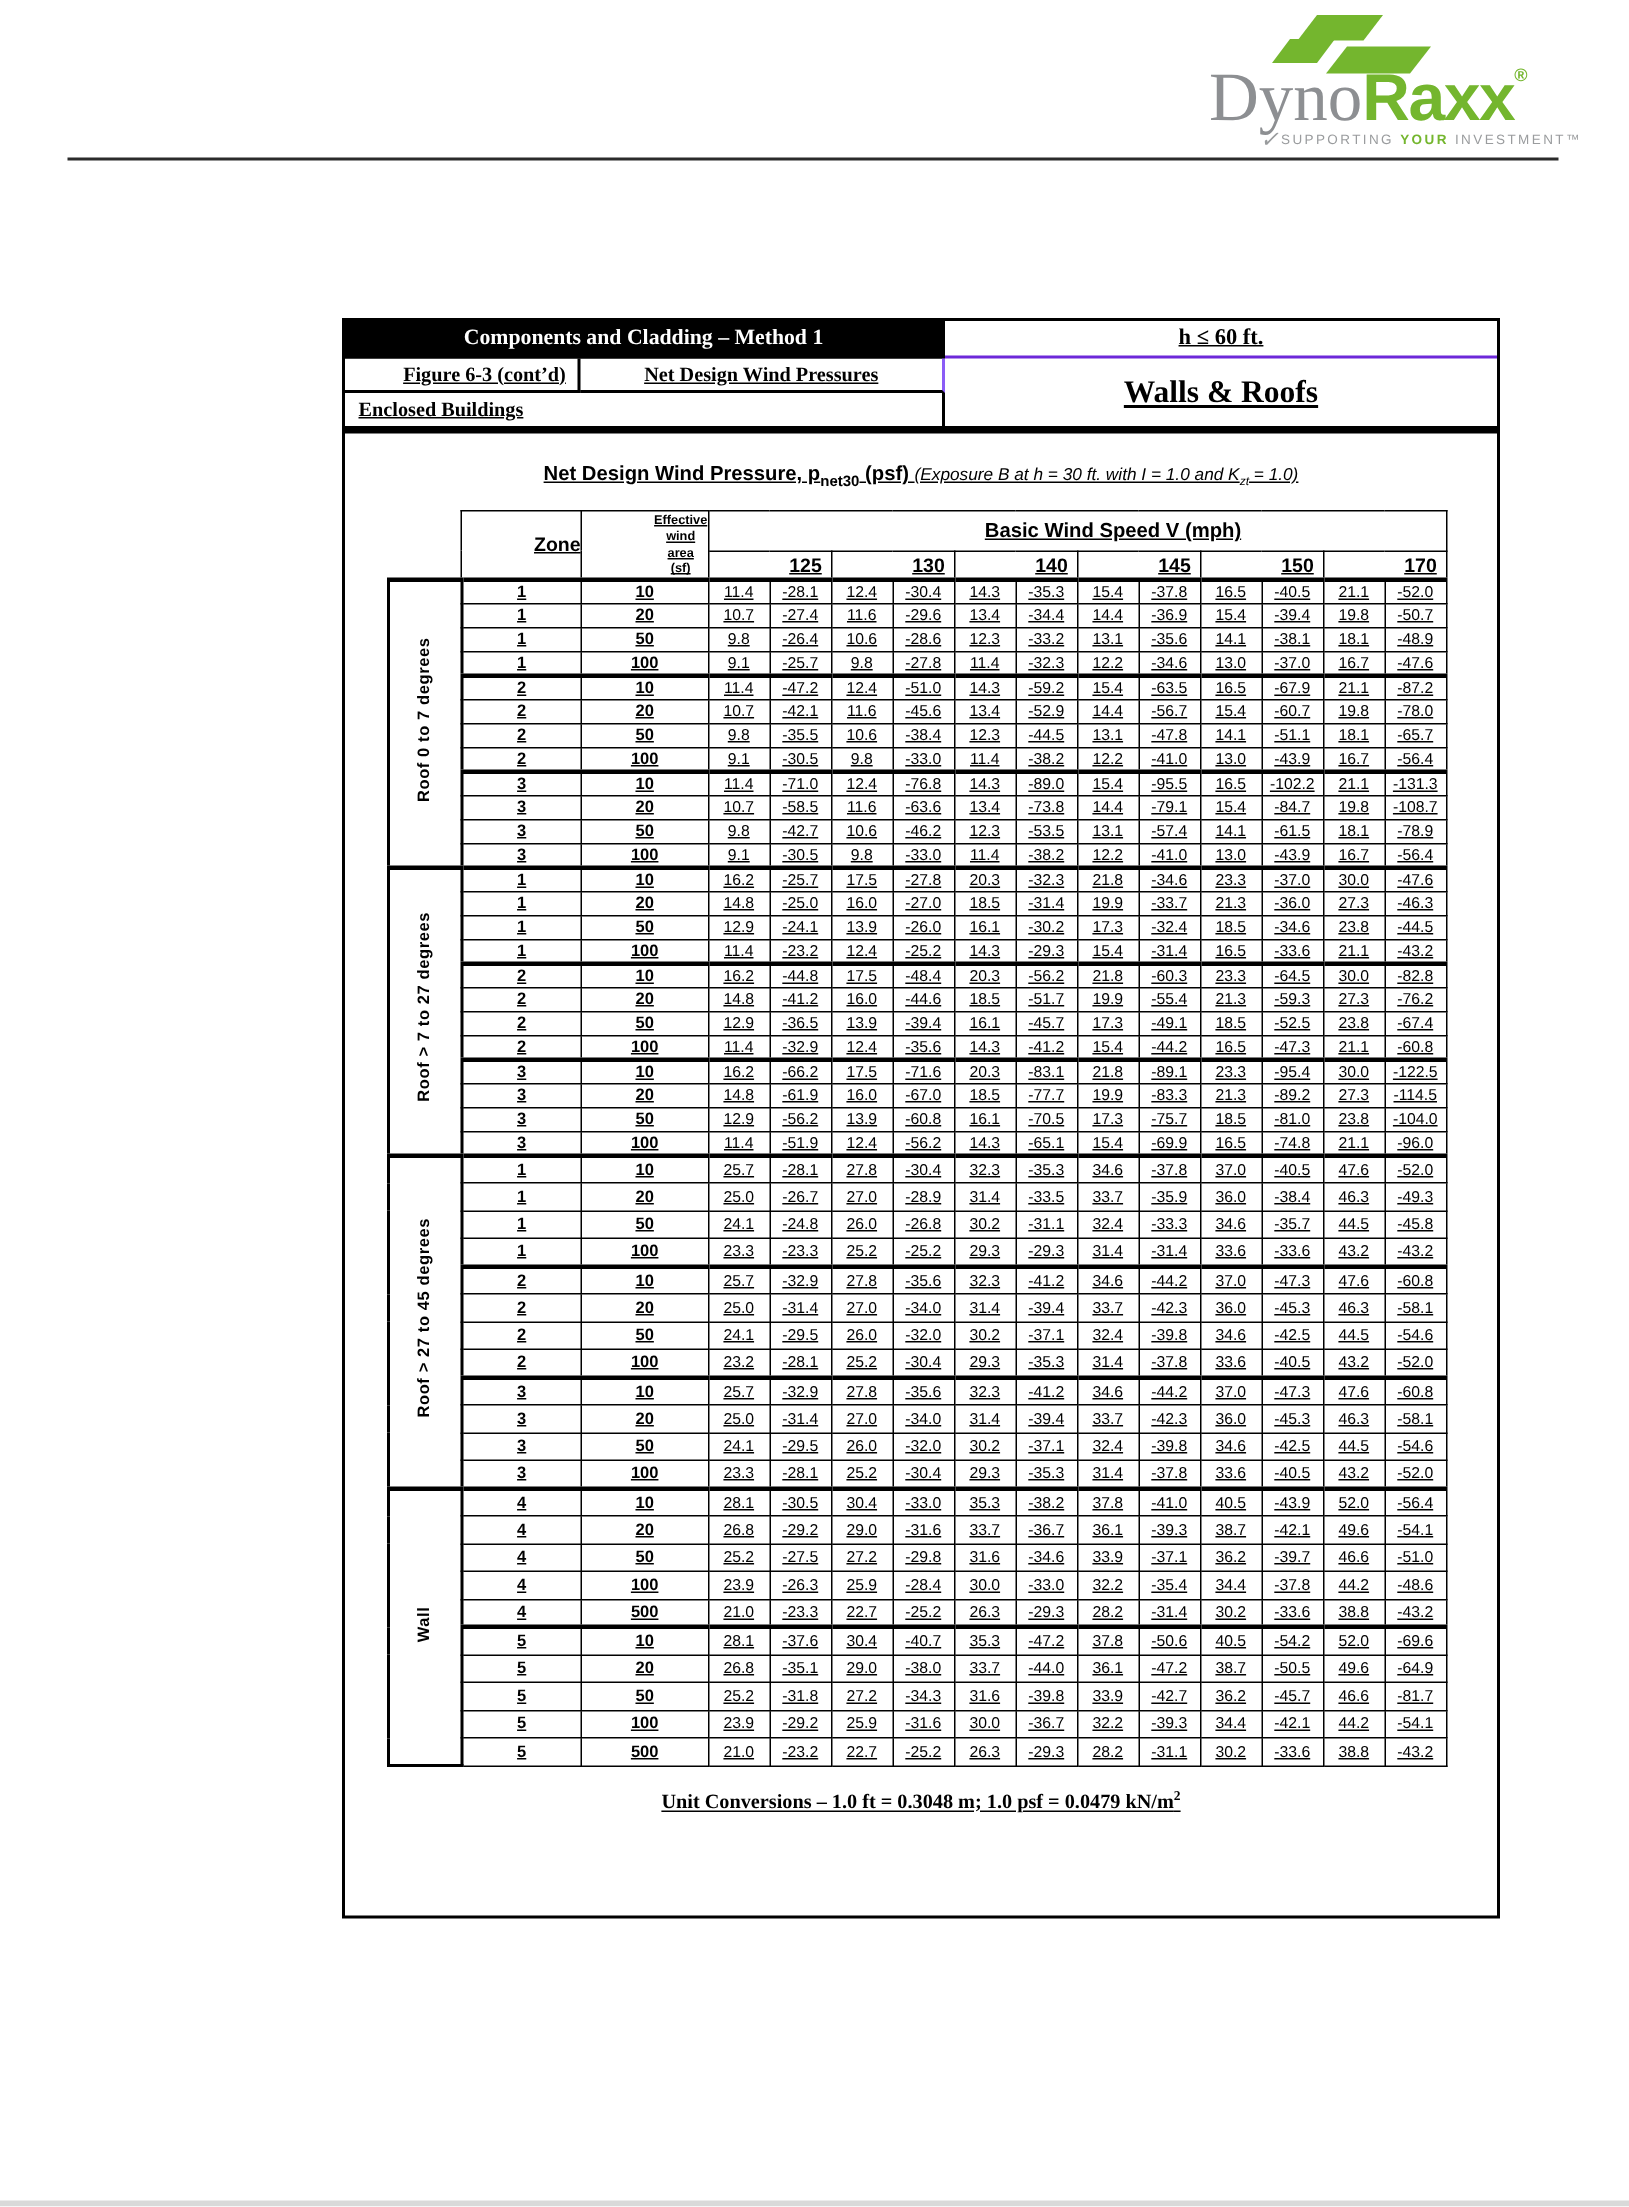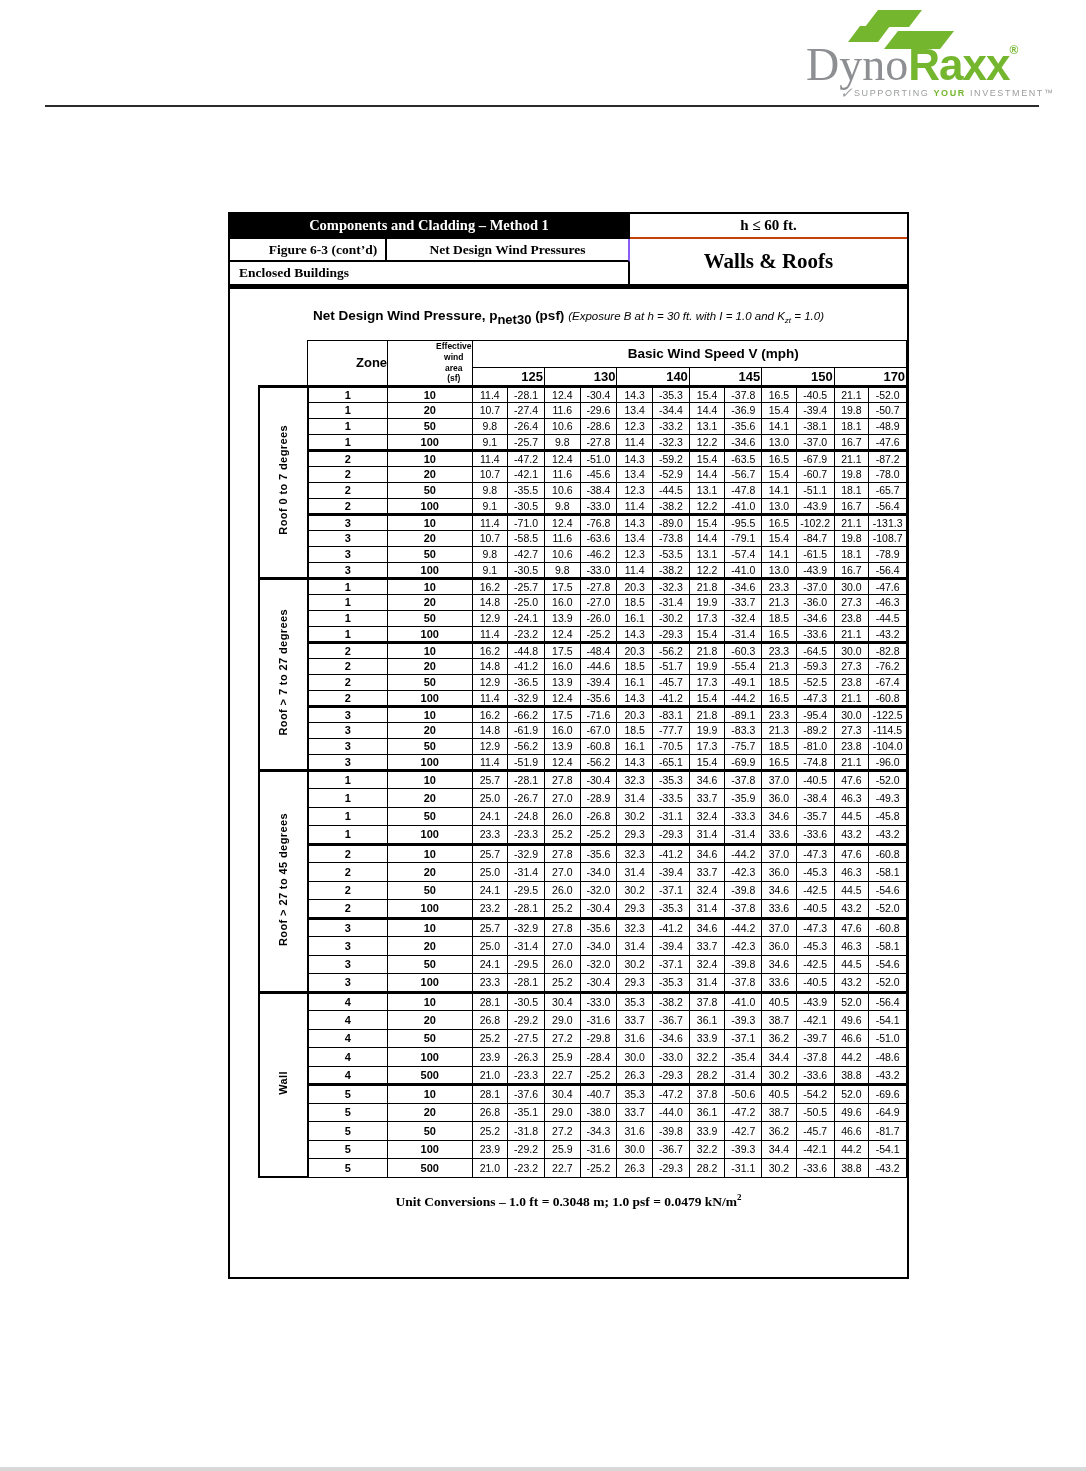--- a/index.html
+++ b/index.html
@@ -21,43 +21,43 @@
   .logo-reg { font-size: 12px; color: #74b62e; vertical-align: 26px; font-weight: bold; }
   .logo-tagline { position: absolute; left: 48px; top: 84px; font-size: 9px; letter-spacing: 1.6px; color: #9a9c9e; white-space: nowrap; }
   .logo-tagline .tg-hl { color: #74b62e; font-weight: bold; }
   .logo-check { position: absolute; left: 34px; top: 80px; color: #9a9c9e; font-size: 15px; font-style: italic; }
 
   
   .top-rule { position: absolute; left: 45px; top: 105px; width: 994px; height: 2px; background: #2b2b2b; }
   .bottom-bar { position: absolute; left: 0; bottom: 0; width: 100%; height: 4px; background: #d9d9d9; }
 
   
-  .doc { position: absolute; left: 228px; top: 212px; width: 681px; }
+  .doc { position: absolute; left: 228px; top: 212px; width: 772px; text-decoration: underline; }
   .doc-header {
     display: grid;
     grid-template-columns: 157px 243px 1fr;
     grid-template-rows: 25px 23px 22px;
     border: 2px solid #000;
     font-family: "Liberation Serif", serif;
     font-weight: bold;
   }
   .hc { display: flex; align-items: center; justify-content: center; }
   .c-method { grid-column: 1 / 3; grid-row: 1; background: #000; color: #fff; font-size: 14.5px; border-right: 2px solid #000; border-bottom: 2px solid #000; }
-  .c-h60 { grid-column: 3; grid-row: 1; font-size: 15px; border-bottom: 2px solid #c2410c; }
+  .c-h60 { grid-column: 3; grid-row: 1; font-size: 15px; border-bottom: 2px solid #6d28d9; }
   .c-fig { grid-column: 1; grid-row: 2; font-size: 13.5px; border-right: 2px solid #000; border-bottom: 2px solid #000; padding-left: 31px; }
   .c-press { grid-column: 2; grid-row: 2; font-size: 13.5px; border-right: 2px solid #8b5cf6; border-bottom: 2px solid #000; }
   .c-wr { grid-column: 3; grid-row: 2 / 4; font-size: 21px; }
   .c-enc { grid-column: 1 / 3; grid-row: 3; font-size: 13.5px; border-right: 2px solid #000; justify-content: flex-start; padding-left: 9px; }
 
   .doc-main { border: 2px solid #000; border-top: 3px solid #000; height: 993px; }
 
   
   .tbl-title { text-align: center; margin-top: 19px; margin-bottom: 13px; font-size: 13.5px; white-space: nowrap; }
   .tbl-title .t-bold { font-weight: bold; }
-  .tbl-title sub { font-weight: bold; font-size: 13px; }
+  .tbl-title sub { font-weight: bold; font-size: 10px; }
   .tbl-title .t-note { font-style: italic; font-size: 11.5px; }
   .tbl-title .t-note sub { font-weight: normal; font-style: italic; font-size: 8px; }
 
   
   table.ptable { border-collapse: collapse; table-layout: fixed; margin-left: 28px; }
   .ptable th, .ptable td { border: 1.5px solid #000; text-align: center; vertical-align: middle; padding: 0; }
   .ptable th.corner { border: none; }
   .ptable th { font-size: 13px; padding-left: 48px; }
   th.h-zone { font-size: 13px; }
   th.h-area { font-weight: bold; font-size: 8.5px; line-height: 1.25; }

